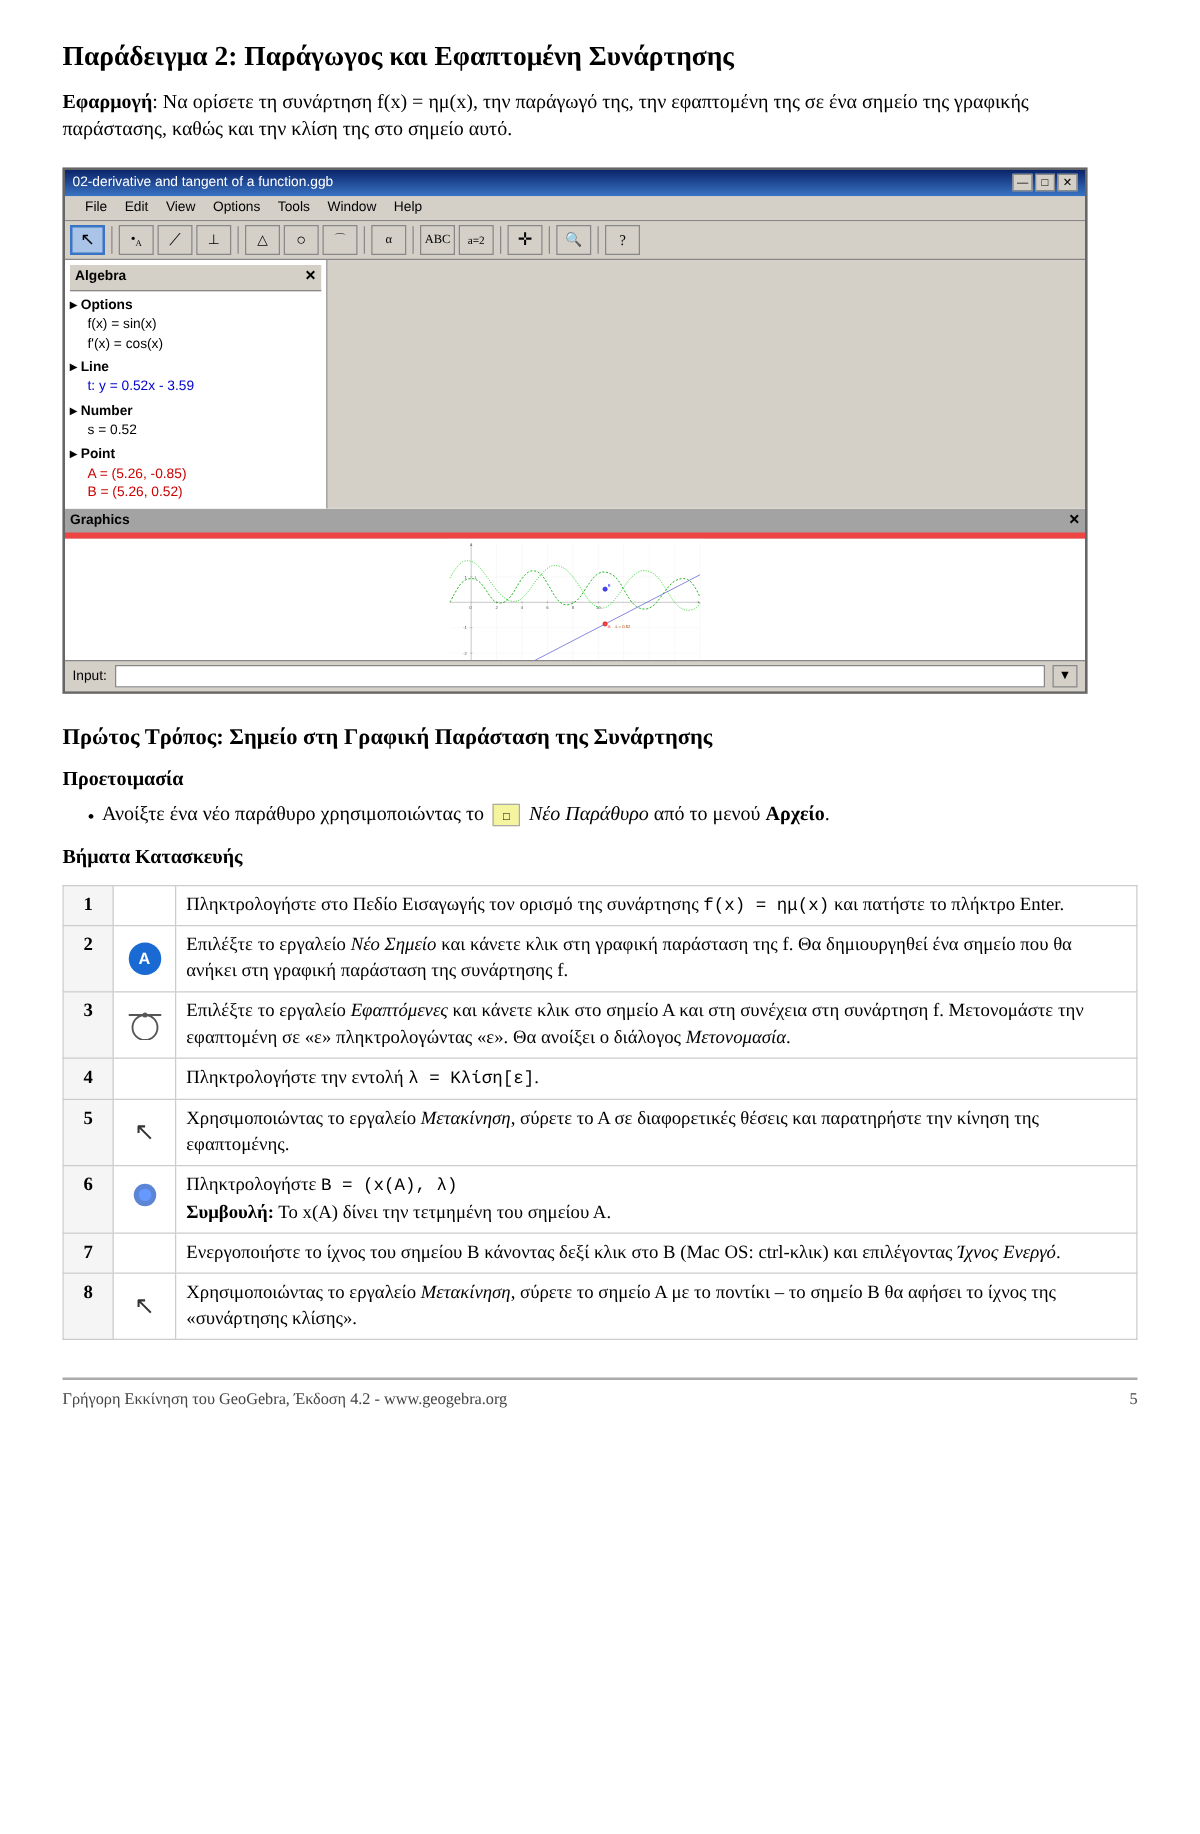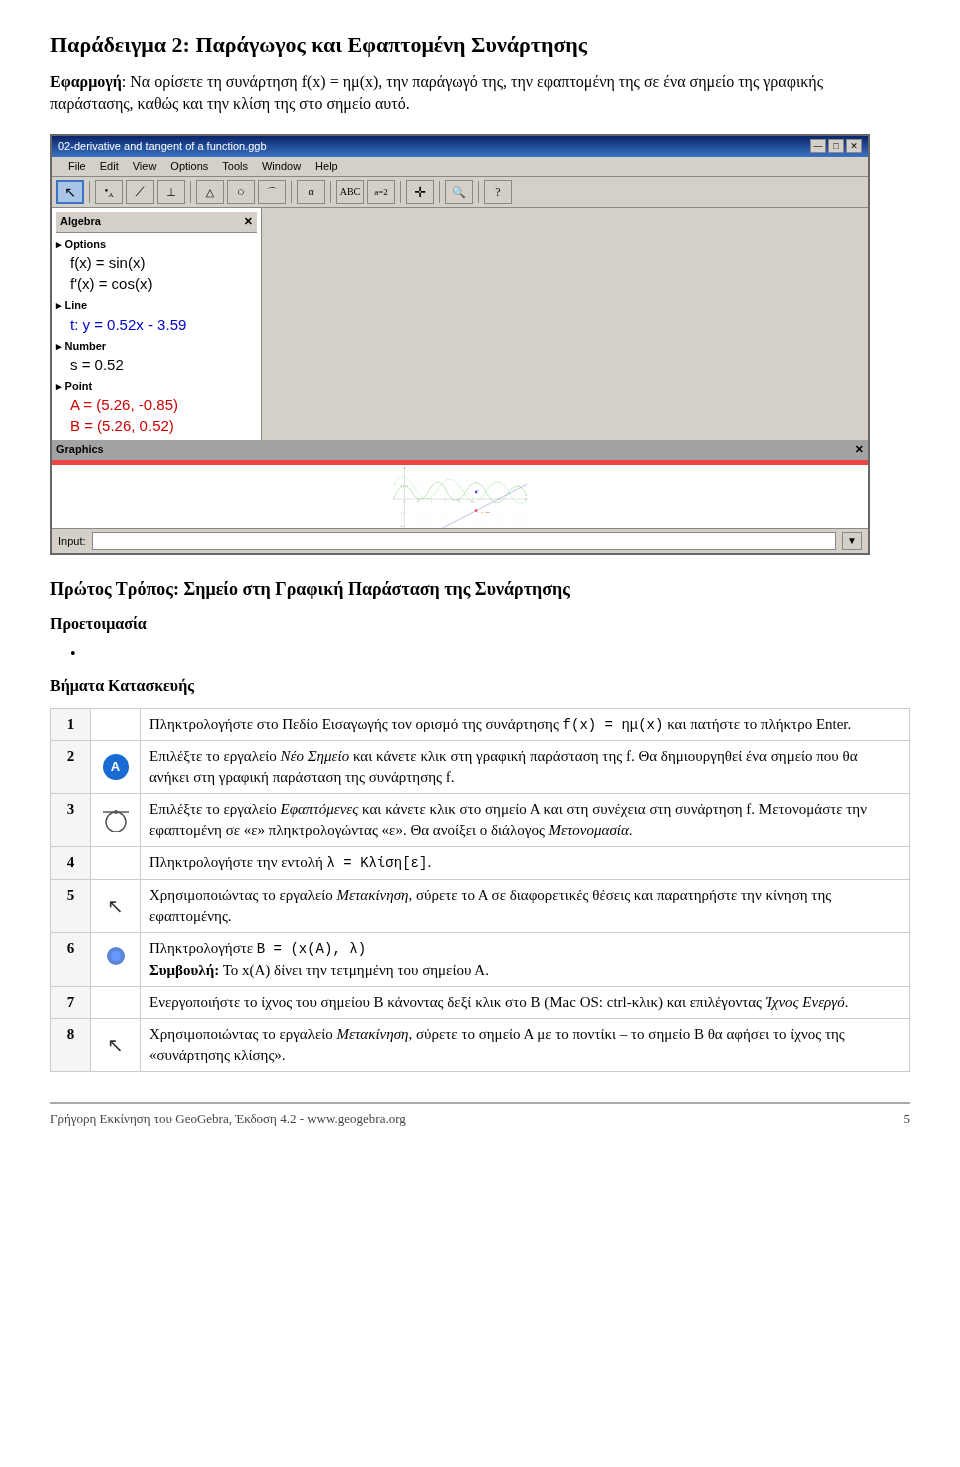--- a/index.html
+++ b/index.html
@@ -123,21 +123,21 @@
       margin-top: 4px;
     }
     .ggb-alg-cat {
       font-weight: bold;
       font-size: 11px;
       color: #000;
       cursor: pointer;
     }
     .ggb-alg-item {
       padding-left: 14px;
-      font-size: 15px;
+      font-size: 11px;
       color: #000;
     }
     .ggb-alg-item.highlight {
       color: #0000cc;
     }
     .ggb-alg-item.red {
       color: #cc0000;
     }
     .ggb-graphics {
       flex: 1;
@@ -517,20 +517,27 @@
     <div class="ggb-input-btn">▼</div>
   </div>
 </div>
 
 <div class="section-title">Πρώτος Τρόπος: Σημείο στη Γραφική Παράσταση της Συνάρτησης</div>
 
 <div class="subsection-title">Προετοιμασία</div>
 
 <div class="bullet-item">
   <span class="bullet-dot">•</span>
+  <span>
+    <span>Ανοίξτε ένα νέο παράθυρο χρησιμοποιώντας το</span>
+    <span class="new-window-icon" title="Νέο Παράθυρο">□</span>
+    <span class="italic">Νέο Παράθυρο</span>
+    <span>από το μενού</span>
+    <span class="bold">Αρχείο</span><span>.</span>
+  </span>
 </div>
 
 <div class="subsection-title">Βήματα Κατασκευής</div>
 
 <table class="steps-table">
   <tbody>
 
     <tr>
       <td class="step-num">1</td>
       <td class="step-icon"></td>

